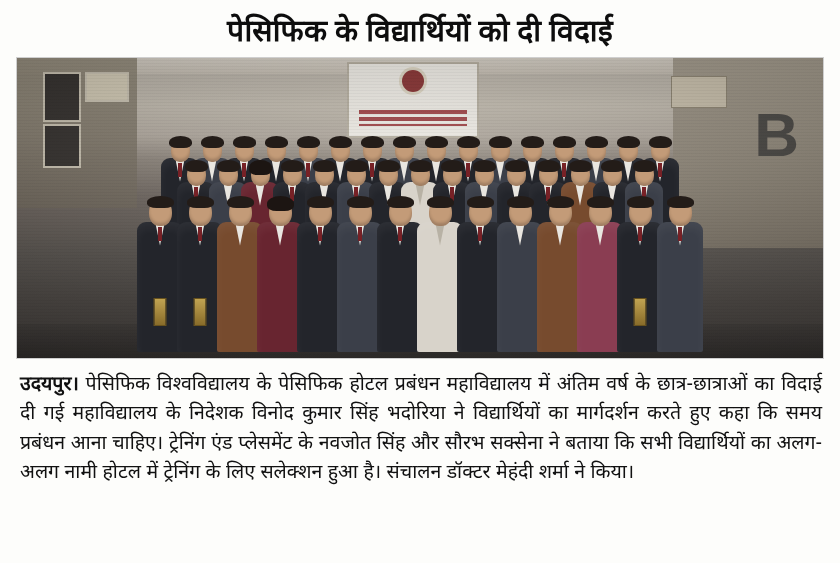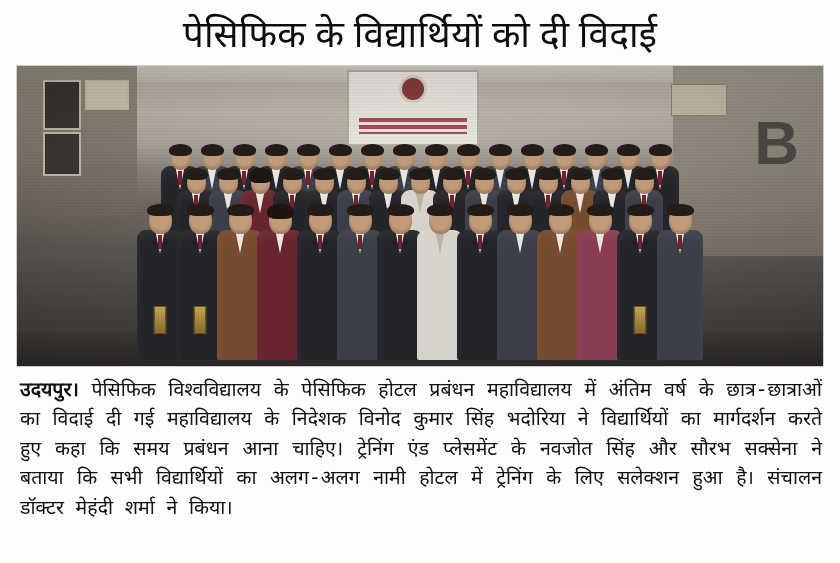--- a/index.html
+++ b/index.html
@@ -17,22 +17,22 @@
     position: relative;
     width: 840px;
     height: 563px;
     background: #fdfdfb;
     box-sizing: border-box;
     padding: 0;
   }
   .headline {
     text-align: center;
     font-family: "Liberation Serif", serif;
-    font-weight: normal;
-    font-size: 37px;
+    font-weight: bold;
+    font-size: 30px;
     line-height: 1.15;
     color: #0d0d0d;
     letter-spacing: 0.3px;
     padding: 14px 20px 8px 20px;
     margin: 0;
   }
   .photo-wrap {
     position: relative;
     width: 806px;
     height: 300px;
@@ -216,21 +216,21 @@
   }
   .grain {
     position: absolute;
     inset: 0;
     background-image:
       repeating-linear-gradient(0deg, rgba(0,0,0,.035) 0 1px, rgba(255,255,255,0) 1px 3px);
     pointer-events: none;
   }
   
   .article {
-    font-family: Liberation Mono, monospace;
+    font-family: Liberation Sans, sans-serif;
     font-size: 19.5px;
     line-height: 1.52;
     color: #111;
     text-align: justify;
     padding: 10px 18px 6px 20px;
     margin: 0;
   }
   .article .dateline {
     font-weight: bold;
   }

